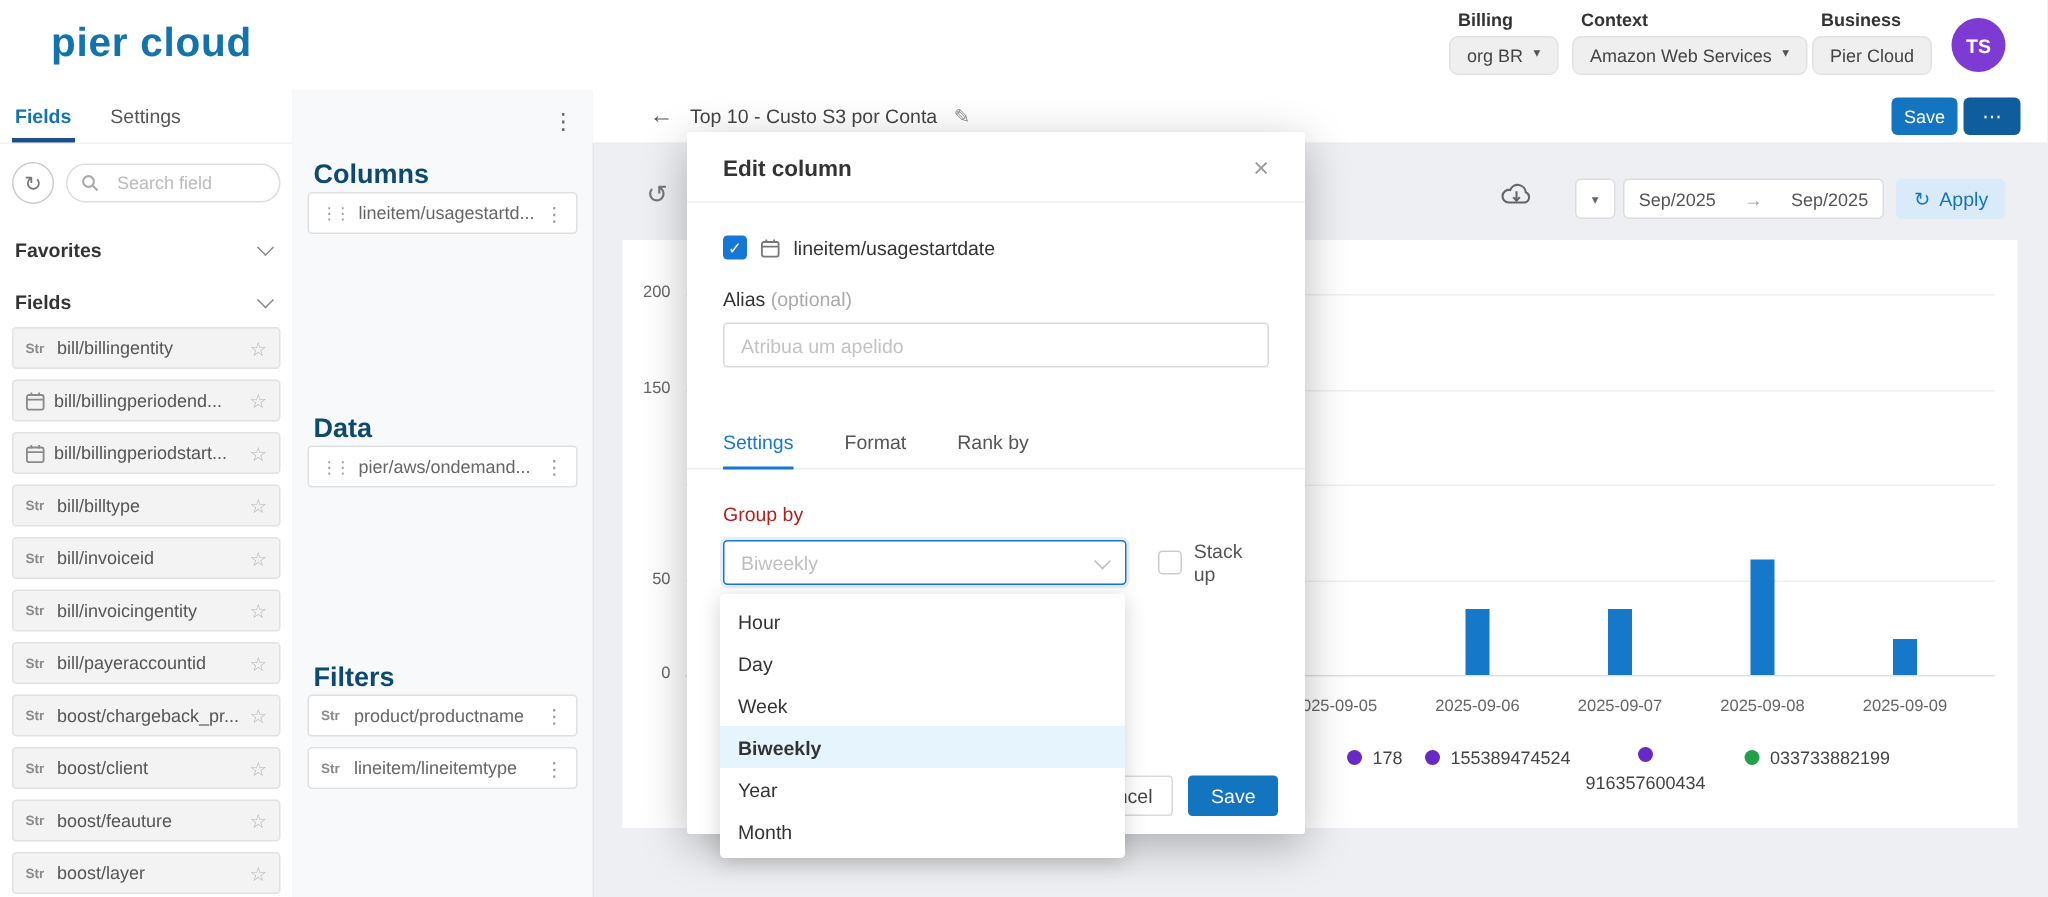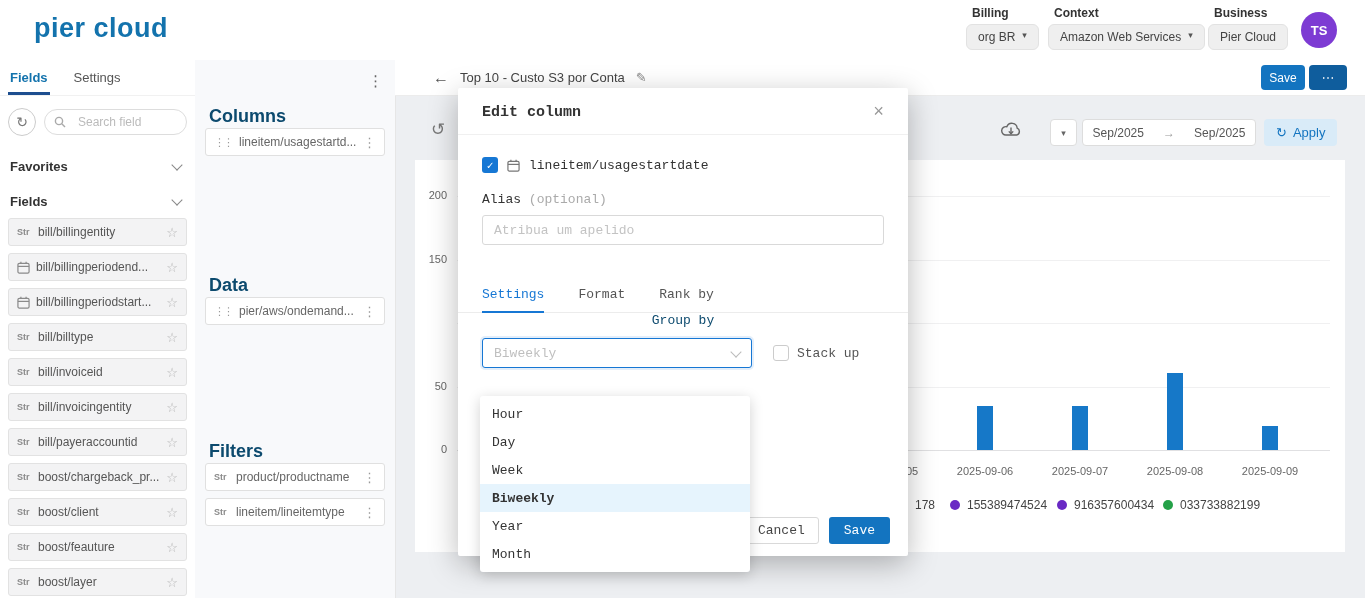--- a/index.html
+++ b/index.html
@@ -61,39 +61,39 @@
   
   .chart-card{position:absolute;left:415px;top:160px;width:930px;height:392px;background:#fff;}
   .ytick{position:absolute;left:0;width:32px;text-align:right;font-size:11px;color:#666;}
   .gridline{position:absolute;left:42px;width:873px;height:1px;background:#f0f0f1;}
   .gridline.base{background:#e0e0e2;}
   .bar{position:absolute;width:16px;}
   .xlabel{position:absolute;width:80px;text-align:center;font-size:11px;color:#666;top:305px;white-space:nowrap;}
   .legend-item{position:absolute;top:338px;display:flex;align-items:center;gap:7px;font-size:12px;color:#444;cursor:pointer;}
   .ldot{width:10px;height:10px;border-radius:50%;flex:none;}
   
-  .modal{position:absolute;left:458px;top:88px;width:450px;height:468px;background:#fff;border-radius:2px;box-shadow:0 8px 30px rgba(0,0,0,.28);z-index:20;font-family:Liberation Mono, monospace;}
+  .modal{position:absolute;left:458px;top:88px;width:412px;height:468px;background:#fff;border-radius:2px;box-shadow:0 8px 30px rgba(0,0,0,.28);z-index:20;}
   .modal-head{display:flex;align-items:center;justify-content:space-between;padding:15px 24px 13px;border-bottom:1px solid #f0f0f0;}
   .modal-title{font-size:15px;font-weight:bold;color:#333;}
   .modal-close{font-size:18px;color:#999;cursor:pointer;line-height:1;}
   .modal-body{padding:22px 24px 0;}
   .cbx-row{display:flex;align-items:center;gap:9px;}
   .cbx{width:16px;height:16px;border-radius:3px;display:flex;align-items:center;justify-content:center;cursor:pointer;box-sizing:border-box;flex:none;}
   .cbx.checked{background:#1677d4;color:#fff;font-size:11px;}
   .cbx.un{background:#fff;border:1px solid #ccc;}
   .cbx-label{font-size:13px;color:#333;}
   .alias-row{margin-top:19px;font-size:13px;color:#333;}
   .opt{color:#aaa;}
   .alias-input{margin-top:8px;width:100%;box-sizing:border-box;height:30px;border:1px solid #d9d9d9;border-radius:3px;padding:0 11px;font-size:13px;font-family:inherit;color:#333;outline:none;}
   .alias-input::placeholder{color:#c3c3c3;}
   .mtabs{margin:42px -24px 0;padding:0 24px;display:flex;gap:34px;border-bottom:1px solid #ececec;}
   .mtab{padding-bottom:10px;font-size:13px;color:#555;cursor:pointer;position:relative;}
   .mtab.active{color:#1677d4;}
   .mtab.active::after{content:"";position:absolute;left:0;right:0;bottom:-1px;height:2px;background:#1677d4;}
-  .gb-label{font-size:13px;color:#0c4a6e;text-align:center;}
+  .gb-label{margin-top:22px;font-size:13px;color:#b91c1c;}
   .gb-row{margin-top:10px;display:flex;align-items:center;gap:21px;}
   .select{width:270px;height:30px;box-sizing:border-box;border:1px solid #1677d4;border-radius:3px;box-shadow:0 0 0 2px rgba(22,119,212,.12);display:flex;align-items:center;justify-content:space-between;padding:0 11px;font-size:13px;color:#bfbfbf;background:#fff;cursor:pointer;}
   .select .chev{border-color:#bbb;margin-top:-2px;}
   .stack-row{display:flex;align-items:center;gap:8px;font-size:13px;color:#555;cursor:pointer;}
   .dropdown{position:absolute;left:22px;top:308px;width:270px;background:#fff;border-radius:3px;box-shadow:0 3px 14px rgba(0,0,0,.18);padding:4px 0;z-index:30;}
   .dd-opt{height:28px;display:flex;align-items:center;padding:0 12px;font-size:13px;color:#333;cursor:pointer;}
   .dd-opt.selected{background:#e6f4fd;font-weight:bold;}
   .modal-footer{position:absolute;right:18px;bottom:12px;display:flex;gap:10px;}
   .btn-cancel{background:#fff;border:1px solid #d9d9d9;border-radius:3px;padding:5px 13px;font-size:13px;color:#444;cursor:pointer;font-family:inherit;}
   .btn-save{background:#1374c0;border:none;border-radius:3px;padding:5px 15px;font-size:13px;color:#fff;cursor:pointer;font-family:inherit;}
@@ -326,21 +326,21 @@
     <div class="xlabel" style="left: 815px;">2025-09-09</div>
     <div class="bar" style="left: 847px; top: 265.87px; height: 24.13px; background: rgb(22, 120, 200);"></div>
     <div class="legend-item" style="left: 483px;">
       <span class="ldot" style="background: rgb(105, 41, 196);"></span>
       <span>178</span>
     </div>
     <div class="legend-item" style="left: 535px;">
       <span class="ldot" style="background: rgb(105, 41, 196);"></span>
       <span>155389474524</span>
     </div>
-    <div class="legend-item" style="left: 642px;">
+    <div class="legend-item" style="left: 642px; flex-direction: column;">
       <span class="ldot" style="background: rgb(105, 41, 196);"></span>
       <span>916357600434</span>
     </div>
     <div class="legend-item" style="left: 748px;">
       <span class="ldot" style="background: rgb(36, 161, 72);"></span>
       <span>033733882199</span>
     </div>
   </div>
 
 <div class="modal">

